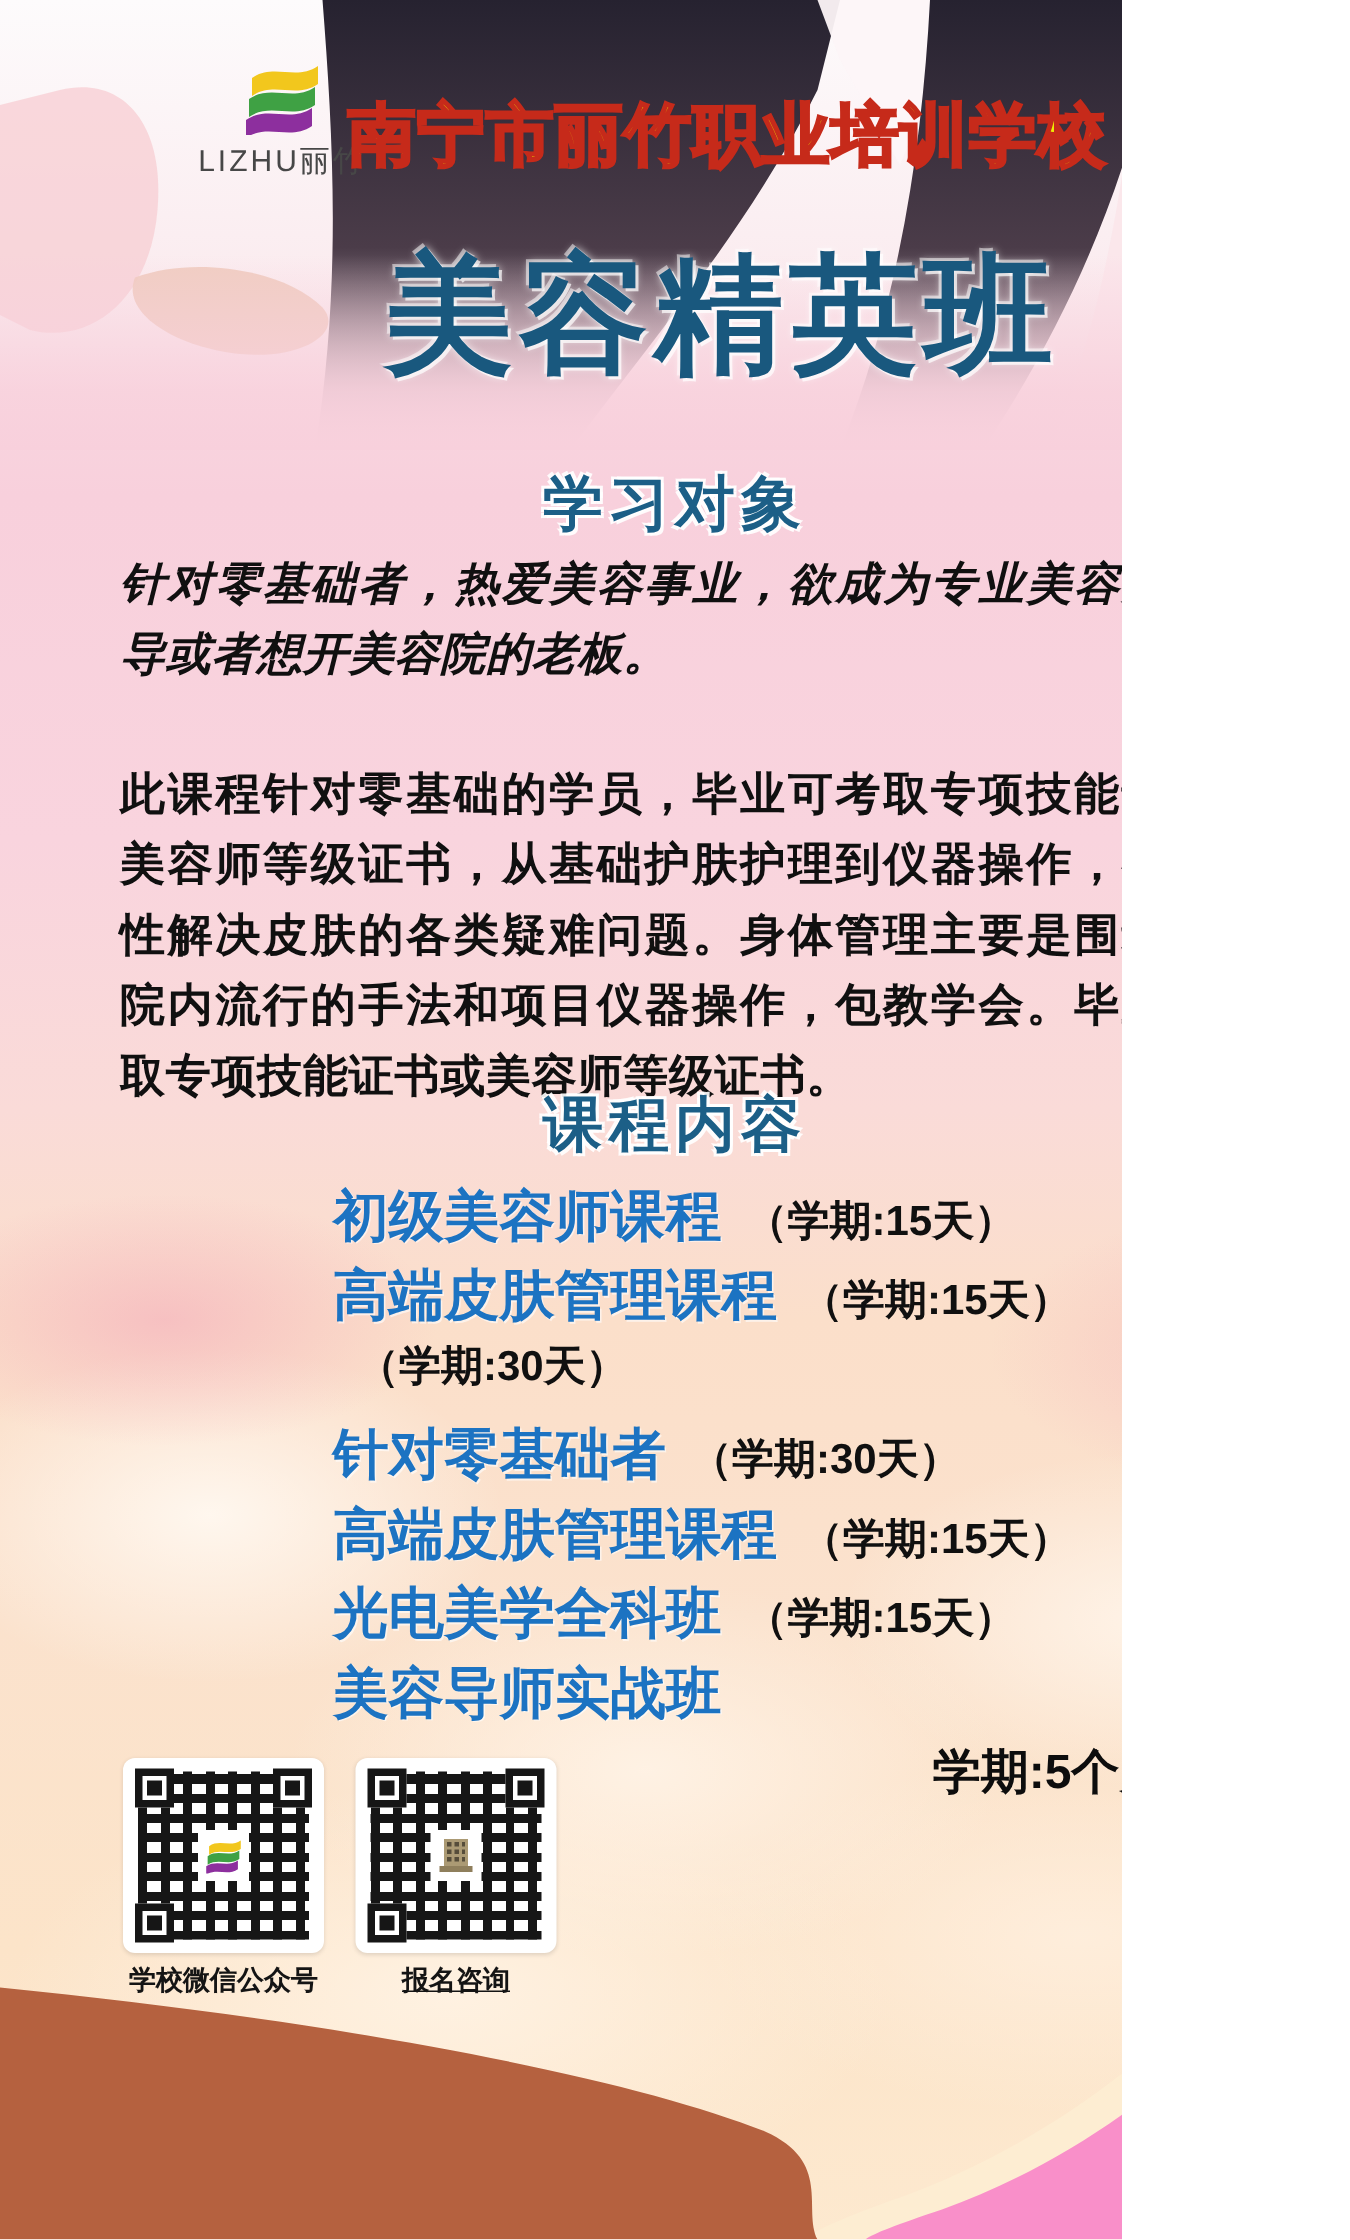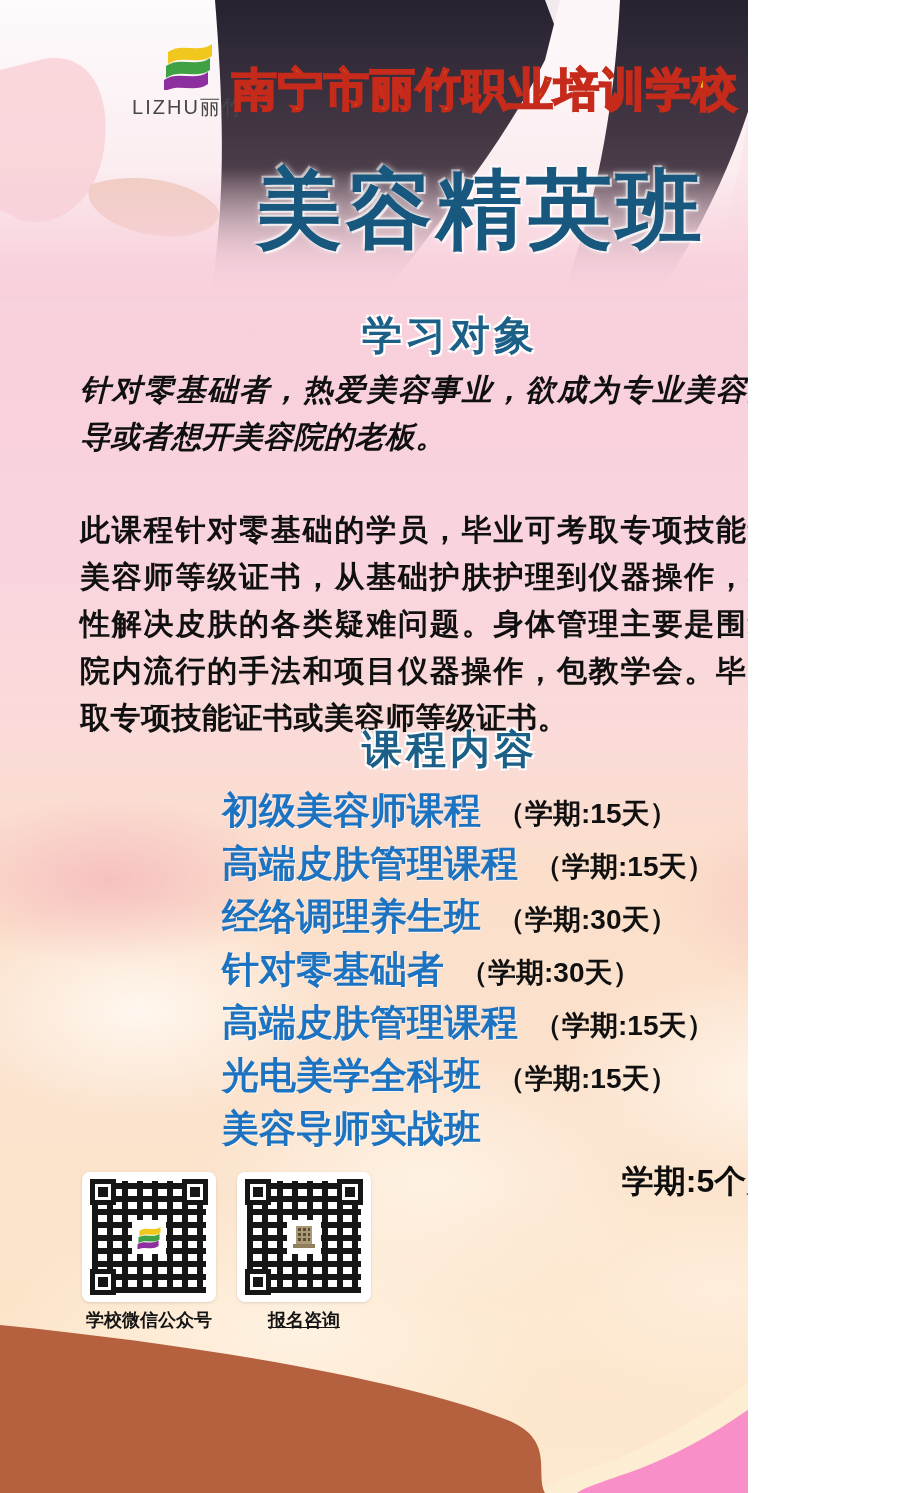--- a/index.html
+++ b/index.html
@@ -133,21 +133,20 @@
   <div class="courses">
     <div class="course-row">
       <span class="course-name">初级美容师课程</span>
       <span class="course-duration">（学期:15天）</span>
     </div>
     <div class="course-row">
       <span class="course-name">高端皮肤管理课程</span>
       <span class="course-duration">（学期:15天）</span>
     </div>
     <div class="course-row">
-      <span class="course-name">经络调理养生班</span>
       <span class="course-duration">（学期:30天）</span>
     </div>
     <div class="course-row">
       <span class="course-name">针对零基础者</span>
       <span class="course-duration">（学期:30天）</span>
     </div>
     <div class="course-row">
       <span class="course-name">高端皮肤管理课程</span>
       <span class="course-duration">（学期:15天）</span>
     </div>

